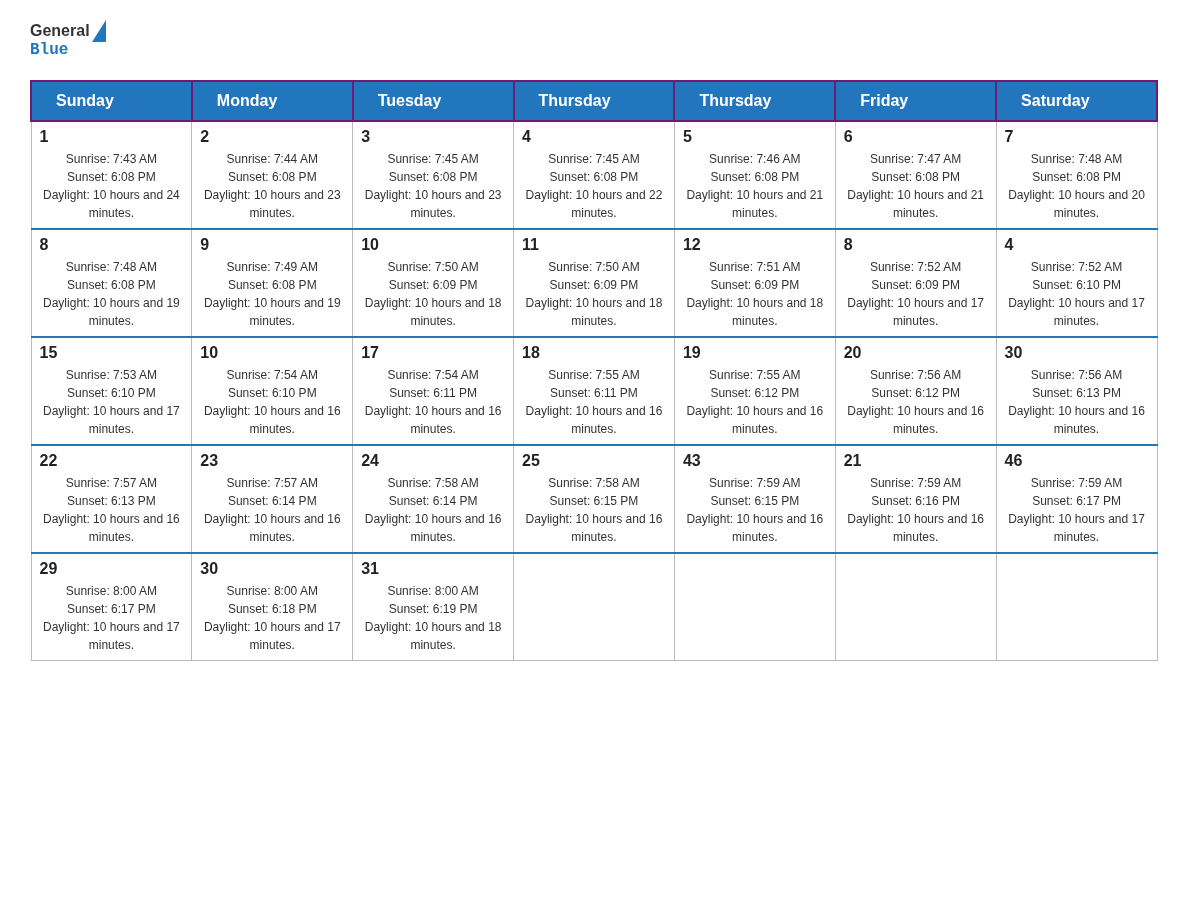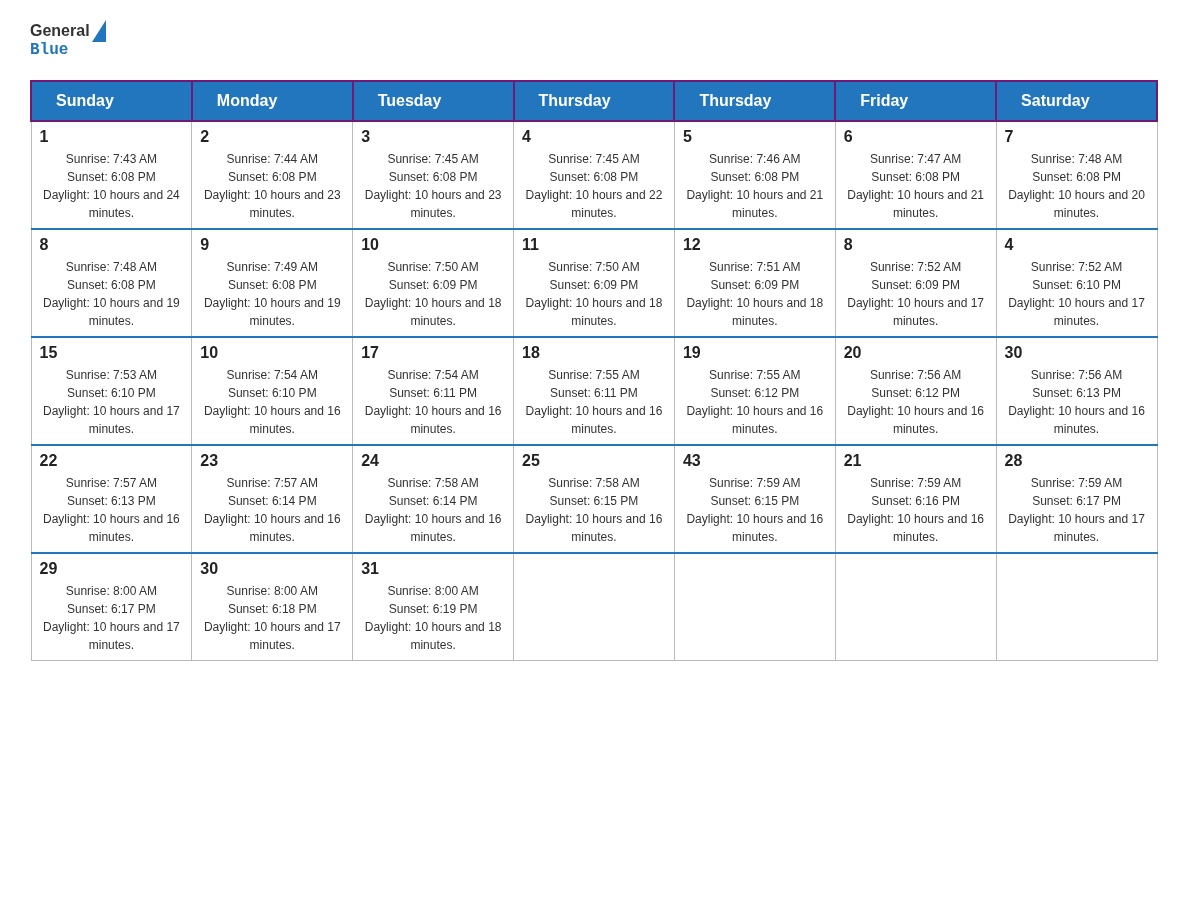--- a/index.html
+++ b/index.html
@@ -341,21 +341,21 @@
       </td>
         <td>
         <div class="day-number">21</div>
         <div class="day-info">
           Sunrise: 7:59 AM<br>
           Sunset: 6:16 PM<br>
           Daylight: 10 hours and 16 minutes.
         </div>
       </td>
         <td>
-        <div class="day-number">28</div>
+        <div class="day-number">46</div>
         <div class="day-info">
           Sunrise: 7:59 AM<br>
           Sunset: 6:17 PM<br>
           Daylight: 10 hours and 17 minutes.
         </div>
       </td>
       </tr>
       <tr class="row-divider">
         <td>
         <div class="day-number">29</div>

